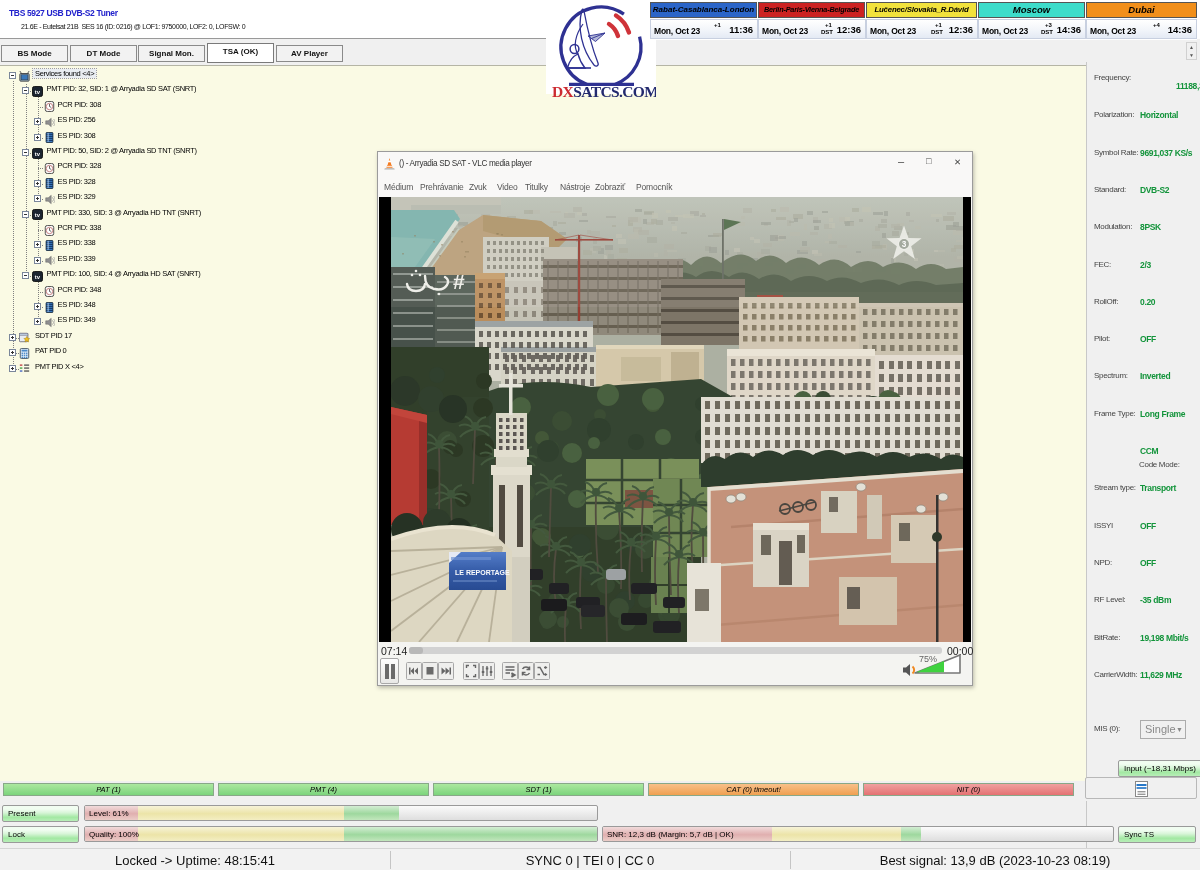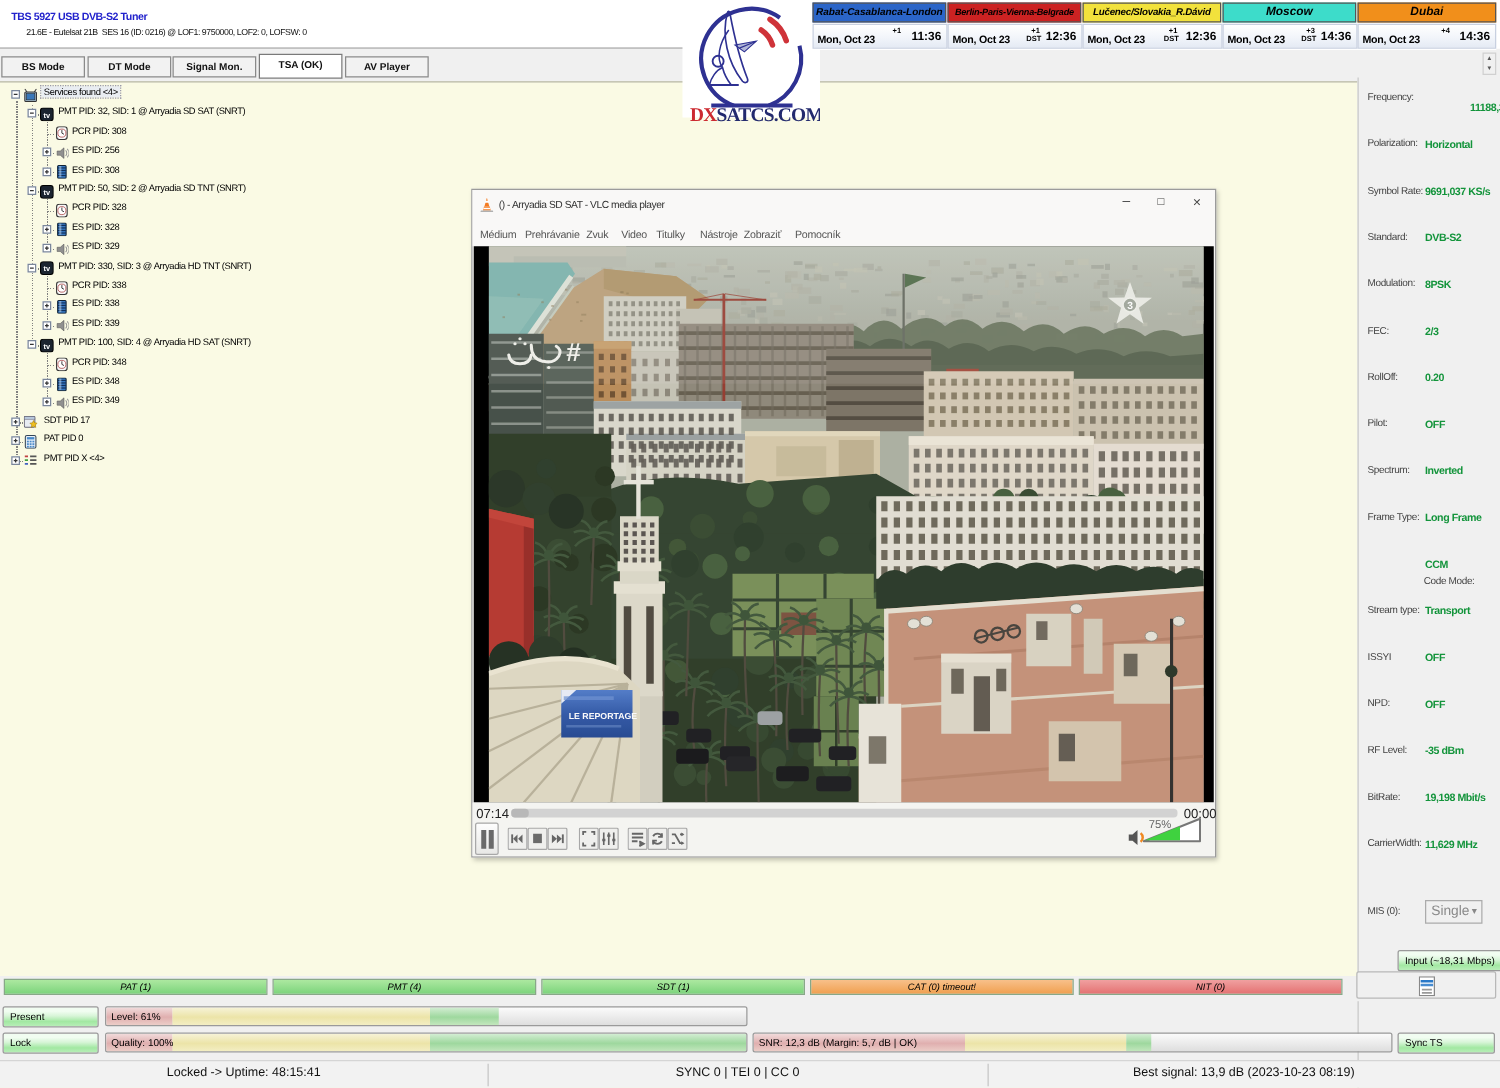--- a/index.html
+++ b/index.html
@@ -37,21 +37,21 @@
 .mi { position:absolute; top:6px; font-size:8.5px; letter-spacing:-0.2px; color:#555; }
 #vlcvideo { position:absolute; left:1px; top:45px; width:592px; height:445px; background:#000; }
 #vlcctrl { position:absolute; left:0; top:490px; width:594px; height:43px; background:#f4f4f1; }
 .vbtn { position:absolute; border:1px solid #a8a8a8; background:linear-gradient(#fdfdfd,#e8e8e6); border-radius:2px; }
 #bars1 { position:absolute; left:0; top:781px; width:1200px; height:20px; background:#f0f0f0; }
 .bigbar { position:absolute; top:783px; width:211px; height:13px; border:1px solid #88a888; font-size:7.5px; font-style:italic; text-align:center; line-height:11px; color:#000; }
 .g2 { position:absolute; height:16px; border:1px solid #9a9a9a; border-radius:2px; background:linear-gradient(#fbfbfb,#dedede); font-size:8px; color:#000; white-space:nowrap; overflow:hidden; }
 .gseg { position:absolute; top:0; height:14px; }
 .glabel { position:absolute; left:4px; top:3px; }
 .greenbox { position:absolute; height:17px; border:1px solid #9a9a9a; border-radius:2px; background:linear-gradient(#f1fdf1 20%,#d8f5d8 45%,#a2e8a2 75%,#b8eeb8); font-size:8px; color:#000; line-height:15px; padding-left:5px; white-space:nowrap; }
-#statusbar { position:absolute; left:0; top:848px; width:1200px; height:22px; background:#f2f2f2; border-top:1px solid #d5d5d5; font-size:10px; color:#111; }
+#statusbar { position:absolute; left:0; top:848px; width:1200px; height:22px; background:#f2f2f2; border-top:1px solid #d5d5d5; font-size:13px; color:#111; }
 .sdiv { position:absolute; top:2px; width:1px; height:18px; background:#c5c5c5; }
 </style></head>
 <body>
 <div id="main">
 
 <div id="topbar"></div>
 <div id="topline"></div>
 <div id="title1">TBS 5927 USB DVB-S2 Tuner</div>
 <div id="title2">21.6E - Eutelsat 21B&nbsp; SES 16 (ID: 0216) @ LOF1: 9750000, LOF2: 0, LOFSW: 0</div>
 <div id="tabstrip"></div>

